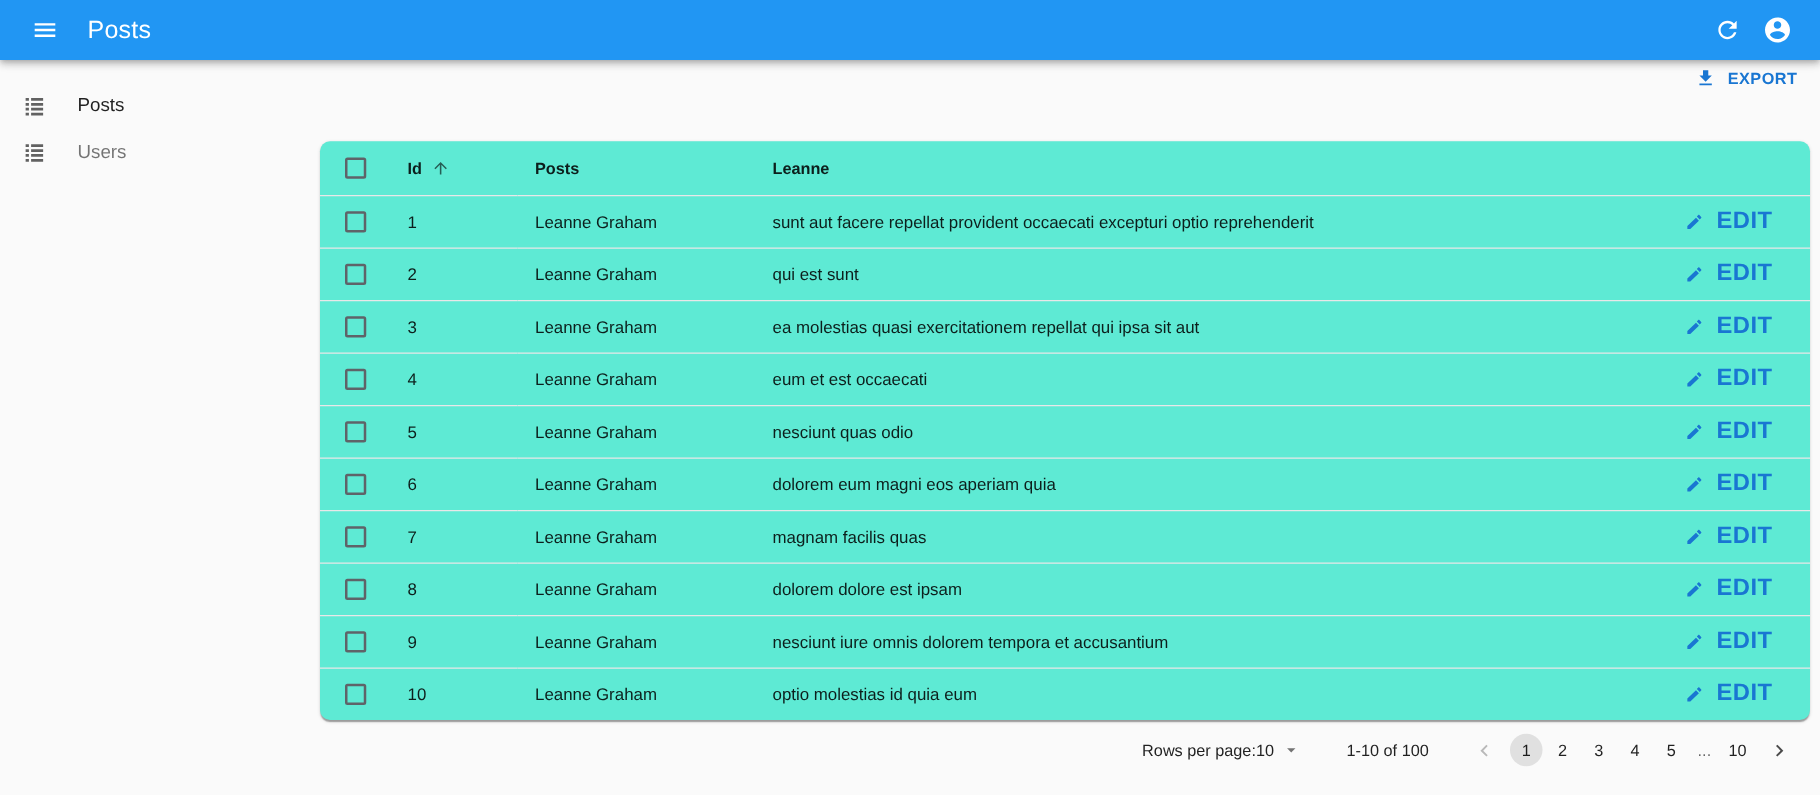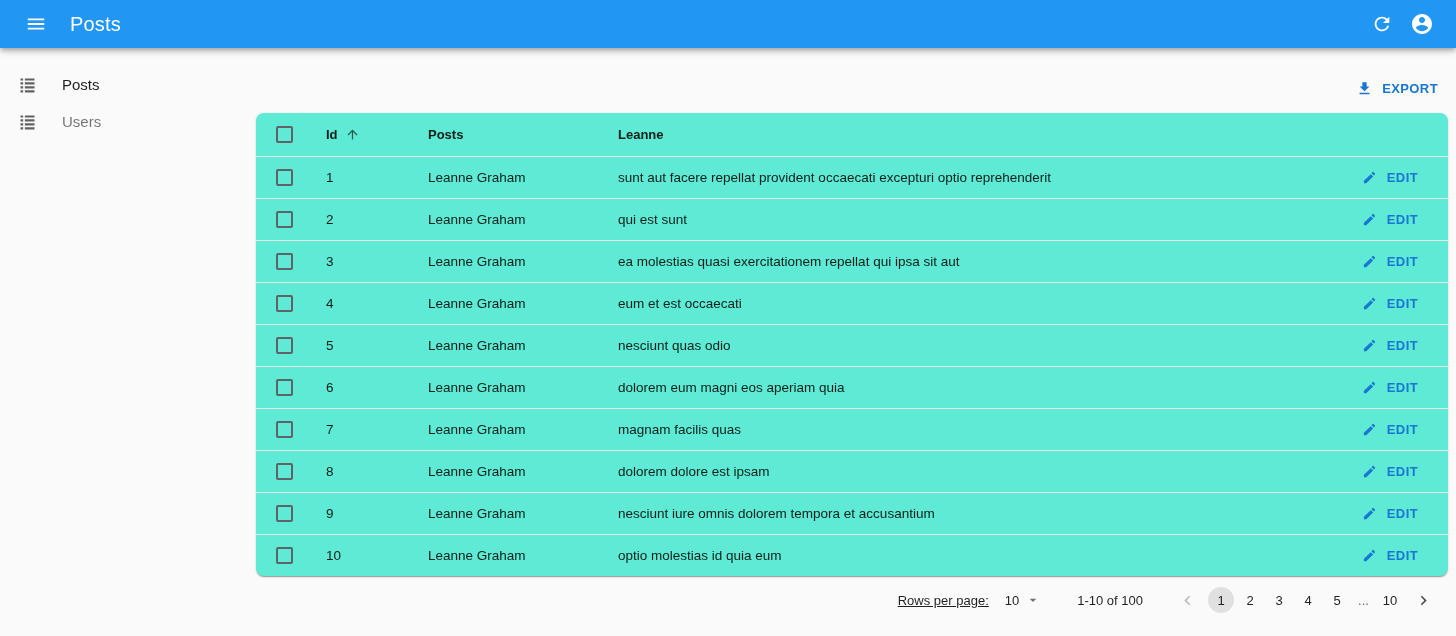--- a/index.html
+++ b/index.html
@@ -49,21 +49,21 @@
   .sidebar-item .li-icon { width: 21px; height: 21px; margin-right: 24px; display:flex; align-items:center; }
   .sidebar-item svg { fill: #616161; }
   .sidebar-item.active { color: rgba(0,0,0,0.87); }
   .sidebar-item.inactive { color: rgba(0,0,0,0.54); text-align: center; }
 
   .main { flex: 1; padding: 0 8px 0 16px; display: flex; flex-direction: column; }
 
   
   .list-toolbar {
     height: 65px;
-    display: flex; align-items: flex-end; justify-content: flex-end;
+    display: flex; align-items: flex-start; justify-content: flex-end;
     padding-bottom: 10px;
   }
   .export-btn {
     display: flex; align-items: center;
     border: none; background: transparent; cursor: pointer;
     color: #1976d2;
     font-family: inherit;
     font-size: 13px; font-weight: 700; letter-spacing: 0.4px;
     padding: 6px 10px;
     border-radius: 4px;
@@ -107,34 +107,34 @@
   }
   .sort-label { display: inline-flex; align-items: center; cursor: pointer; }
   .sort-arrow { margin-left: 7px; display: inline-flex; }
   .sort-arrow svg { fill: rgba(0,0,0,0.6); }
   td.col-action { text-align: right; padding-right: 22px; overflow: visible; }
   .edit-btn {
     display: inline-flex; align-items: center;
     border: none; background: transparent; cursor: pointer;
     color: #1976d2;
     font-family: inherit;
-    font-size: 13px; font-weight: 700; letter-spacing: 0.4px;
+    font-size: 19px; font-weight: 700; letter-spacing: 0.4px;
     padding: 4px 8px; border-radius: 4px;
   }
   .edit-btn svg { fill: #1976d2; margin-right: 10px; }
 
   
   .pagination {
     height: 48px;
     display: flex; align-items: center; justify-content: flex-end;
     padding-right: 10px;
     font-size: 13px;
     color: rgba(0,0,0,0.87);
   }
-  .rpp-label { margin-right: 16px; color: rgba(0,0,0,0.87); text-decoration: underline; }
+  .rpp-label { margin-right: 0; color: rgba(0,0,0,0.87); }
   .rpp-select {
     display: inline-flex; align-items: center; cursor: pointer;
     margin-right: 36px;
   }
   .rpp-select .caret { margin-left: 6px; display: inline-flex; }
   .rpp-select svg { fill: rgba(0,0,0,0.54); }
   .range-label { margin-right: 30px; }
   .page-nav { display: flex; align-items: center; }
   .page-btn, .nav-btn {
     min-width: 26px; height: 26px;

